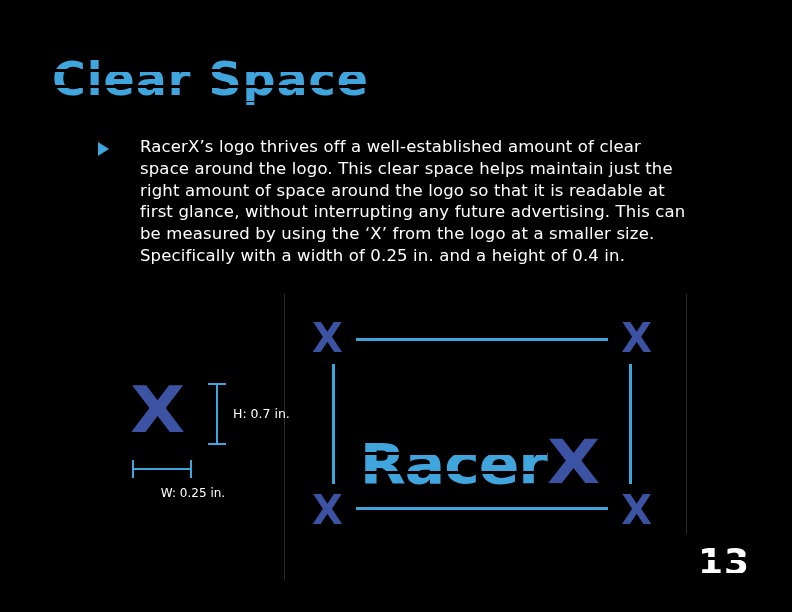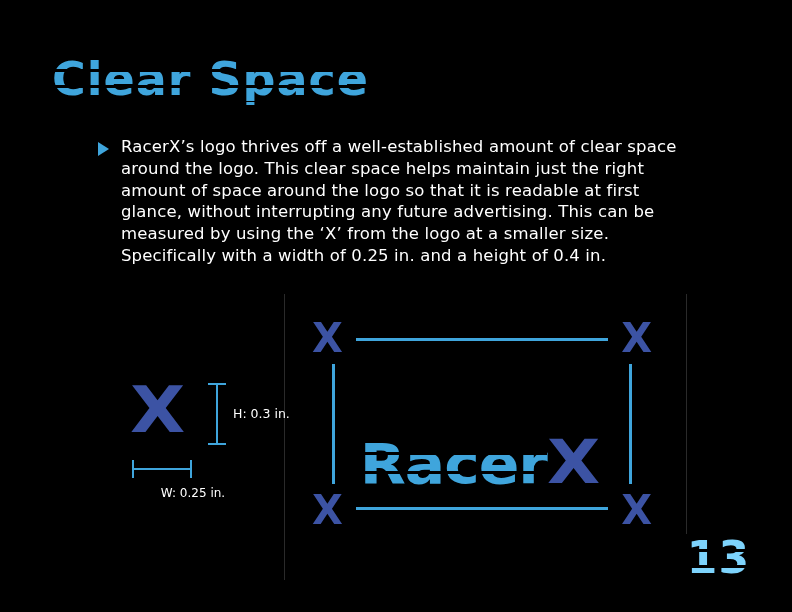--- a/index.html
+++ b/index.html
@@ -71,20 +71,21 @@
     margin-right: 12px;
     flex: 0 0 auto;
   }
   #body-text {
     color: #ffffff;
     font-size: 16.5px;
     line-height: 21.8px;
     font-family: "DejaVu Sans", sans-serif;
     letter-spacing: 0.15px;
     text-align: left;
+    margin-left: 19px;
   }
 
   
   .v-divider {
     position: absolute;
     width: 1px;
     background: #2a2a2a;
   }
   #divider-left  { left: 284px; top: 294px; height: 286px; }
   #divider-right { left: 686px; top: 294px; height: 240px; }
@@ -267,24 +268,24 @@
     transform: scaleX(1.15);
     transform-origin: left center;
     margin-left: 1px;
   }
 
   
   #page-number {
     position: absolute;
     right: 42px;
     bottom: 32px;
-    color: #7dd3fc;
-    font-family: "DejaVu Sans", sans-serif;
-    font-weight: 700;
-    font-size: 44px;
+    color: #ffffff;
+    font-family: "DejaVu Sans", sans-serif;
+    font-weight: 700;
+    font-size: 36px;
     line-height: 1;
     letter-spacing: 1px;
   }
   #page-number::after {
     content: "";
     position: absolute;
     left: -3px; right: -3px; top: 0; bottom: 0;
     background:
       repeating-linear-gradient(
         to bottom,
@@ -313,21 +314,21 @@
 
   <div id="measure-panel">
 
     <div id="measure-x" class="glyph-x">X</div>
 
     <div id="dim-h">
       <div class="cap top"></div>
       <div class="stem"></div>
       <div class="cap bot"></div>
     </div>
-    <div id="label-h">H: 0.3 in.</div>
+    <div id="label-h">H: 0.7 in.</div>
 
     <div id="dim-w">
       <div class="cap left"></div>
       <div class="stem"></div>
       <div class="cap right"></div>
     </div>
     <div id="label-w">W: 0.25 in.</div>
   </div>
 
   <div id="clearspace-box">

